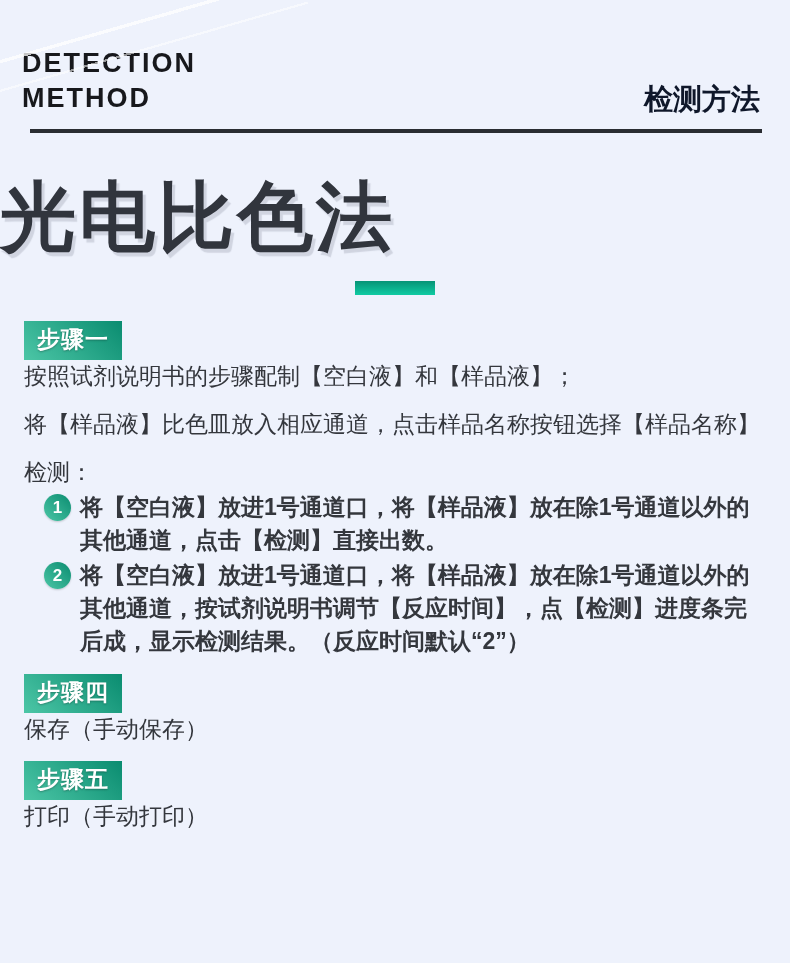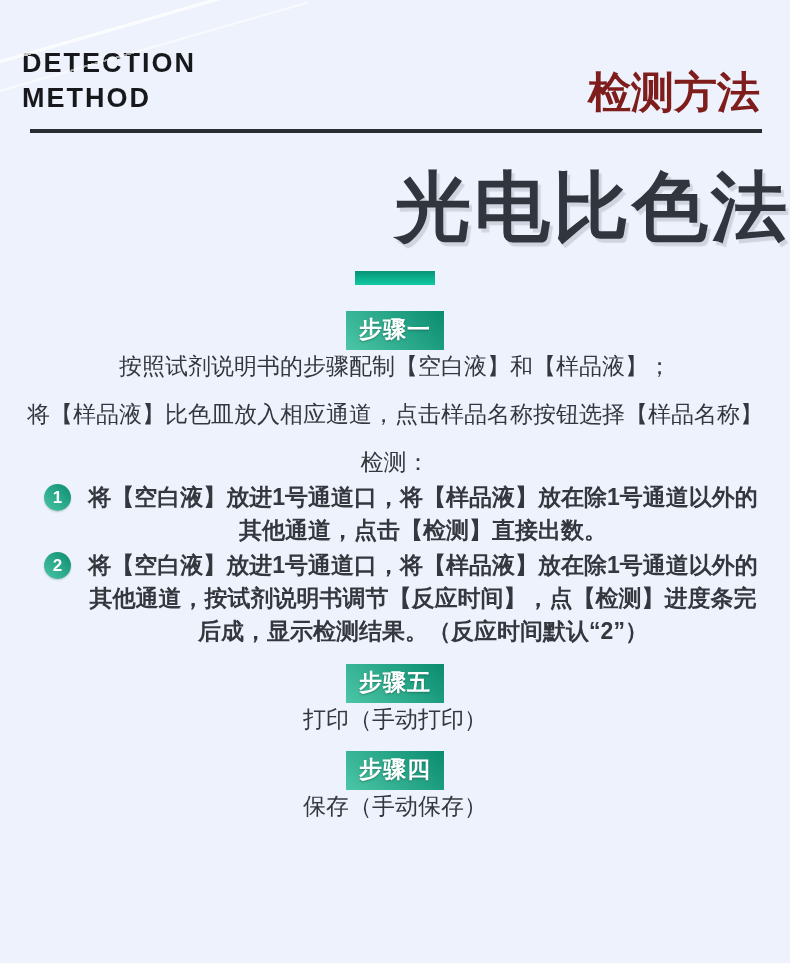--- a/index.html
+++ b/index.html
@@ -41,47 +41,47 @@
     padding: 46px 30px 0 22px;
   }
   .header-en {
     font-size: 27px;
     line-height: 35px;
     font-weight: 600;
     letter-spacing: 2px;
     color: #17181c;
   }
   .header-zh {
-    font-size: 43px;
+    font-size: 29px;
     font-weight: 700;
-    color: #7f1d1d;
+    color: #0f172a;
     line-height: 1.1;
   }
   .header-divider {
     height: 4px;
     background: #2a2d32;
     margin: 13px 28px 0 30px;
   }
-  .hero { text-align: right; margin-top: 34px; }
+  .hero { text-align: left; margin-top: 44px; }
   .hero-title {
     display: inline-block;
     font-size: 76px;
     font-weight: 900;
     letter-spacing: 3px;
     color: #31353d;
     text-shadow: 3px 4px 1px rgba(70, 80, 100, 0.18);
     line-height: 1.05;
   }
   .hero-bar {
     width: 80px;
     height: 14px;
     margin: 24px auto 0;
     background: linear-gradient(180deg, #079376 0%, #10cba3 100%);
   }
-  .steps { padding: 0 24px; margin-top: 26px; text-align: center; }
+  .steps { padding: 0 24px; margin-top: 26px; }
   .step { margin-bottom: 16px; }
   .badge {
     display: inline-block;
     padding: 3px 13px 5px;
     font-size: 23px;
     font-weight: 700;
     color: #ffffff;
     background: linear-gradient(45deg, #4cc6a6 0%, #0a8c70 100%);
     text-shadow: 0 1px 2px rgba(0, 0, 0, 0.28);
     letter-spacing: 1px;
@@ -158,23 +158,23 @@
           <span class="sub-item-text">将【空白液】放进1号通道口，将【样品液】放在除1号通道以外的其他通道，点击【检测】直接出数。</span>
         </div>
         <div class="sub-item">
           <span class="num-circle">2</span>
           <span class="sub-item-text">将【空白液】放进1号通道口，将【样品液】放在除1号通道以外的其他通道，按试剂说明书调节【反应时间】，点【检测】进度条完后成，显示检测结果。（反应时间默认“2”）</span>
         </div>
       </div>
     </div>
 
     <div class="step">
-      <span class="badge">步骤五</span>
-      <div class="step-text">打印（手动打印）</div>
+      <span class="badge">步骤四</span>
+      <div class="step-text">保存（手动保存）</div>
     </div>
 
     <div class="step">
-      <span class="badge">步骤四</span>
-      <div class="step-text">保存（手动保存）</div>
+      <span class="badge">步骤五</span>
+      <div class="step-text">打印（手动打印）</div>
     </div>
 
   </div>
 </div>
 
 </body></html>

